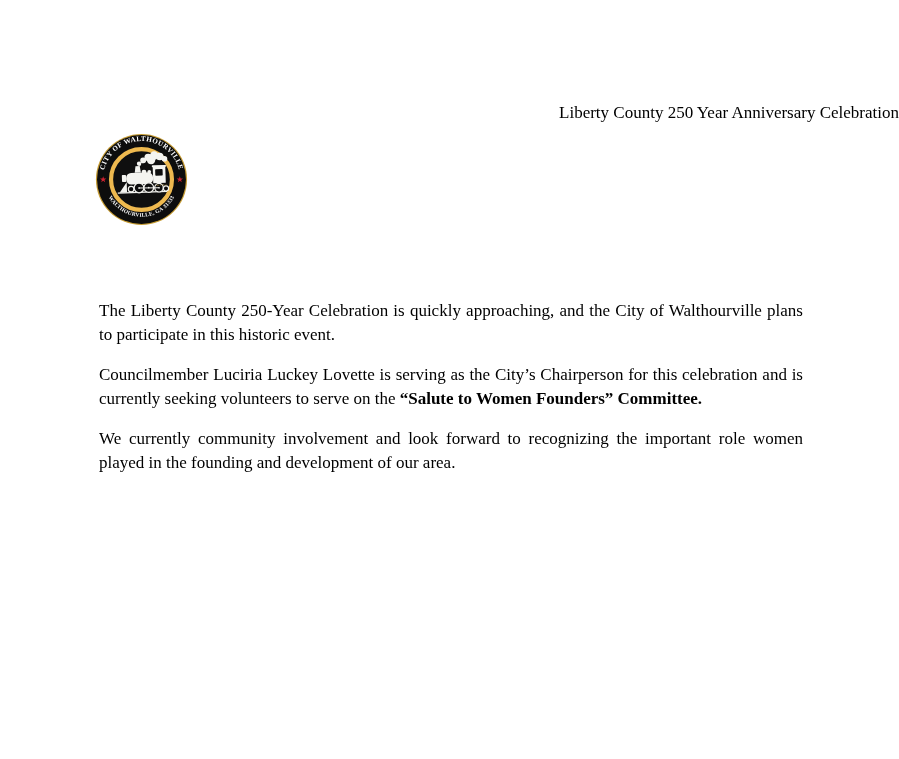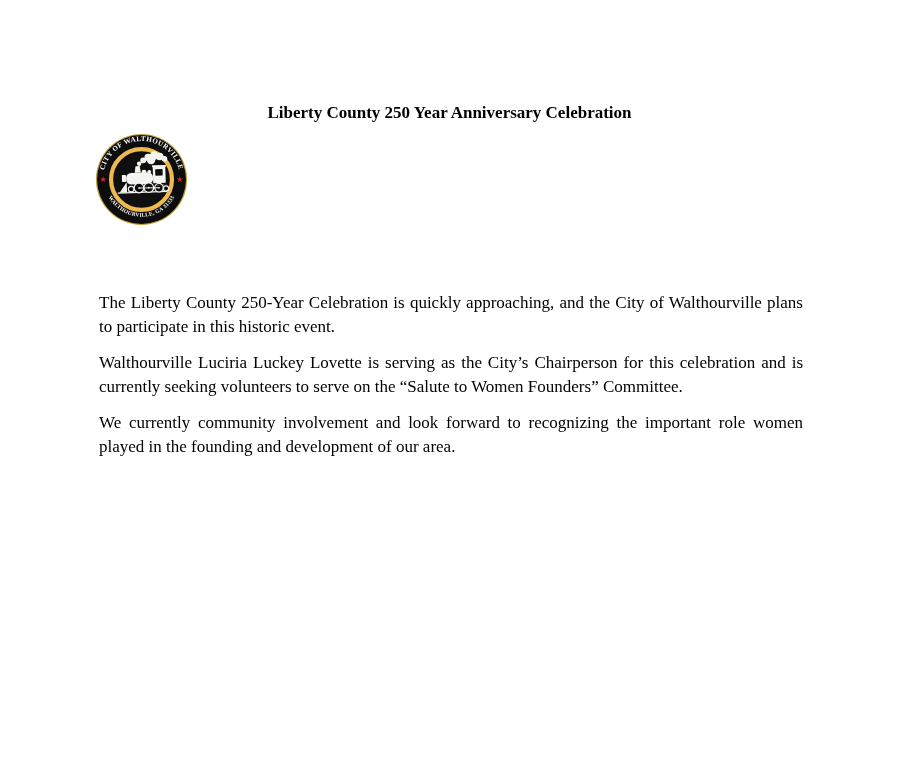--- a/index.html
+++ b/index.html
@@ -7,22 +7,22 @@
     width: 899px; height: 759px;
     background: #ffffff;
     font-family: "Liberation Serif", "DejaVu Serif", serif;
     color: #000000;
     overflow: hidden;
   }
   .page { position: relative; width: 899px; height: 759px; background: #ffffff; }
 
   .title {
     position: absolute; top: 101px; left: 0; right: 0;
-    margin: 0; text-align: center;
-    font-size: 17px; font-weight: 700; line-height: 24px;
+    margin: 0; text-align: right;
+    font-size: 17px; font-weight: 400; line-height: 24px;
   }
 
   .seal { position: absolute; left: 95px; top: 133px; width: 93px; height: 93px; }
   .seal svg { width: 100%; height: 100%; display: block; }
 
   .ring-outer { fill: #c59b33; }
   .band       { fill: #0d0d0d; }
   .ring-gold  { fill: #0f0f0f; stroke: #eeb94f; stroke-width: 4.5; }
   .arc-text   { fill: #ffffff; font-family: "Liberation Serif", serif; font-weight: bold; }
   .arc-top    { font-size: 7.6px; letter-spacing: 0.45px; }
@@ -32,22 +32,22 @@
   .wheel         { fill: #0d0d0d; stroke: #f4f4f0; stroke-width: 1.3; }
   .hub           { fill: #f4f4f0; }
   .rod           { stroke: #f4f4f0; stroke-width: 1.1; stroke-linecap: round; }
   .window        { fill: #0d0d0d; }
   .est-text      { fill: #d9b659; font-size: 2.6px; font-family: "Liberation Serif", serif; }
 
   .content {
     position: absolute; left: 99px; top: 283px; width: 704px;
     font-size: 17px; line-height: 24px; text-align: justify;
   }
-  .content p { margin: 8px 0 12px 0; }
-  .content strong { font-weight: normal; }
+  .content p { margin: 16px 0 12px 0; }
+  .content strong { font-weight: bold; }
 </style>
 </head>
 <body>
 
 <div class="page">
 
   <h1 class="title">Liberty County 250 Year Anniversary Celebration</h1>
 
   <div class="seal">
     <svg viewBox="0 0 100 100" aria-hidden="true">
@@ -111,17 +111,17 @@
         <circle class="hub" cx="57.5" cy="59" r="0.9"></circle>
         <circle class="hub" cx="68.5" cy="59.5" r="0.9"></circle>
 
         <text class="est-text" x="66" y="57.6">EST. 1974</text>
       </g>
     </svg>
   </div>
 
   <div class="content">
     <p>The Liberty County 250-Year Celebration is quickly approaching, and the City of Walthourville plans to participate in this historic event.</p>
-    <p><span>Walthourville Luciria Luckey Lovette is serving as the City’s Chairperson for this celebration and is currently seeking volunteers to serve on the </span><strong>“Salute to Women Founders” Committee.</strong></p>
+    <p><span>Councilmember Luciria Luckey Lovette is serving as the City’s Chairperson for this celebration and is currently seeking volunteers to serve on the </span><strong>“Salute to Women Founders” Committee.</strong></p>
     <p>We currently community involvement and look forward to recognizing the important role women played in the founding and development of our area.</p>
   </div>
 
 </div>
 
 </body></html>

